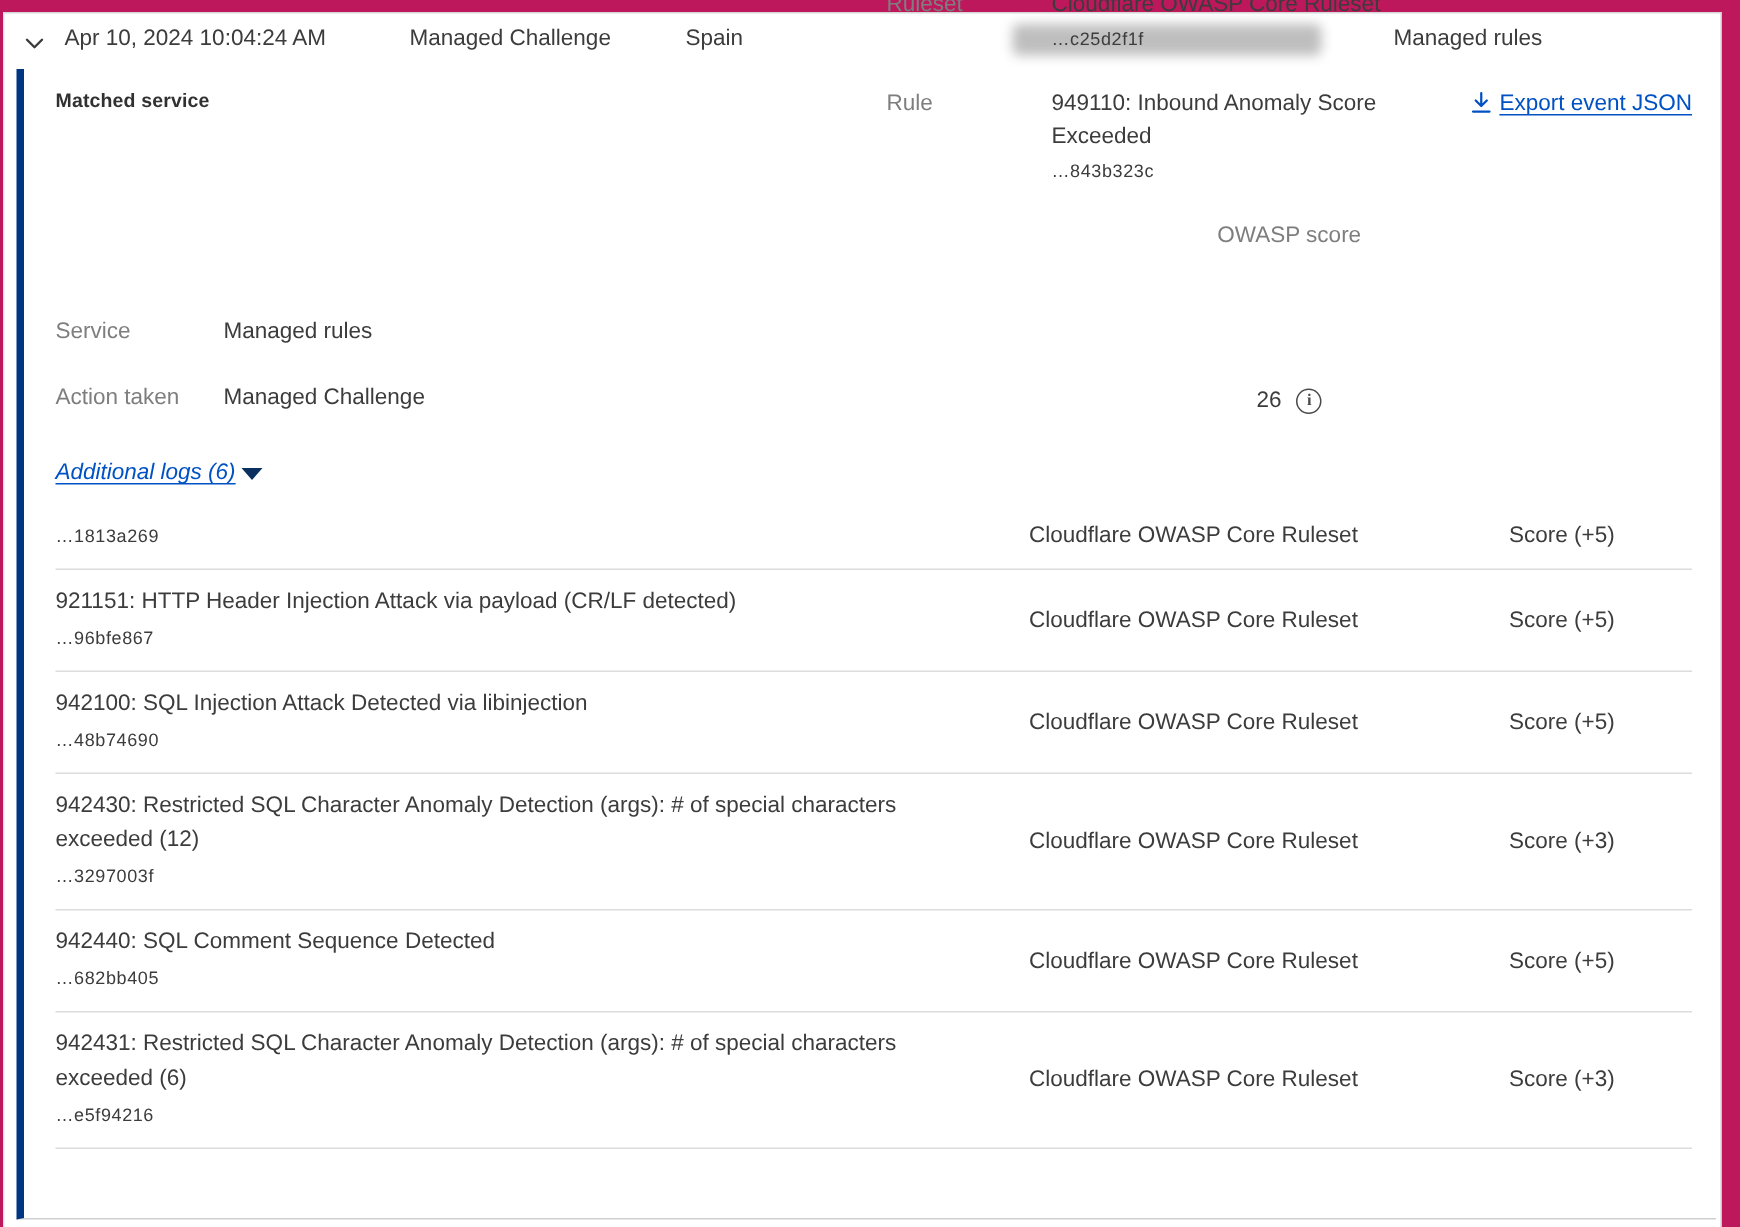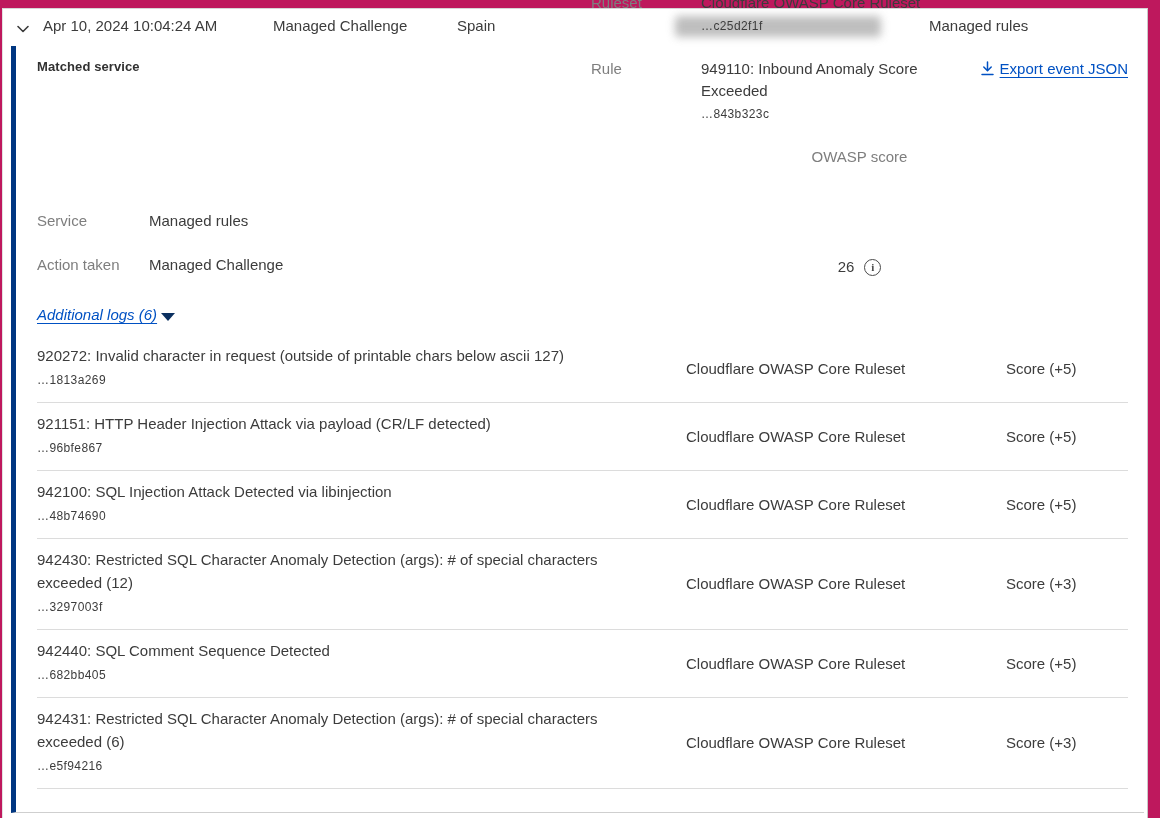--- a/index.html
+++ b/index.html
@@ -224,21 +224,20 @@
       </div>
 
       <a class="link additional-logs">
         <span>Additional logs (6)</span>
       </a><span class="caret-down" style="display:inline-block;vertical-align:middle;margin-left:4px;"></span>
 
       <div class="logs">
 
         <div class="log-row">
           <div class="log-main">
-            <div class="log-title">920272: Invalid character in request (outside of printable chars below ascii 127)</div>
             <div class="hash log-hash">…1813a269</div>
           </div>
           <div class="log-ruleset">Cloudflare OWASP Core Ruleset</div>
           <div class="log-score">Score (+5)</div>
         </div>
 
         <div class="log-row">
           <div class="log-main">
             <div class="log-title">921151: HTTP Header Injection Attack via payload (CR/LF detected)</div>
             <div class="hash log-hash">…96bfe867</div>

